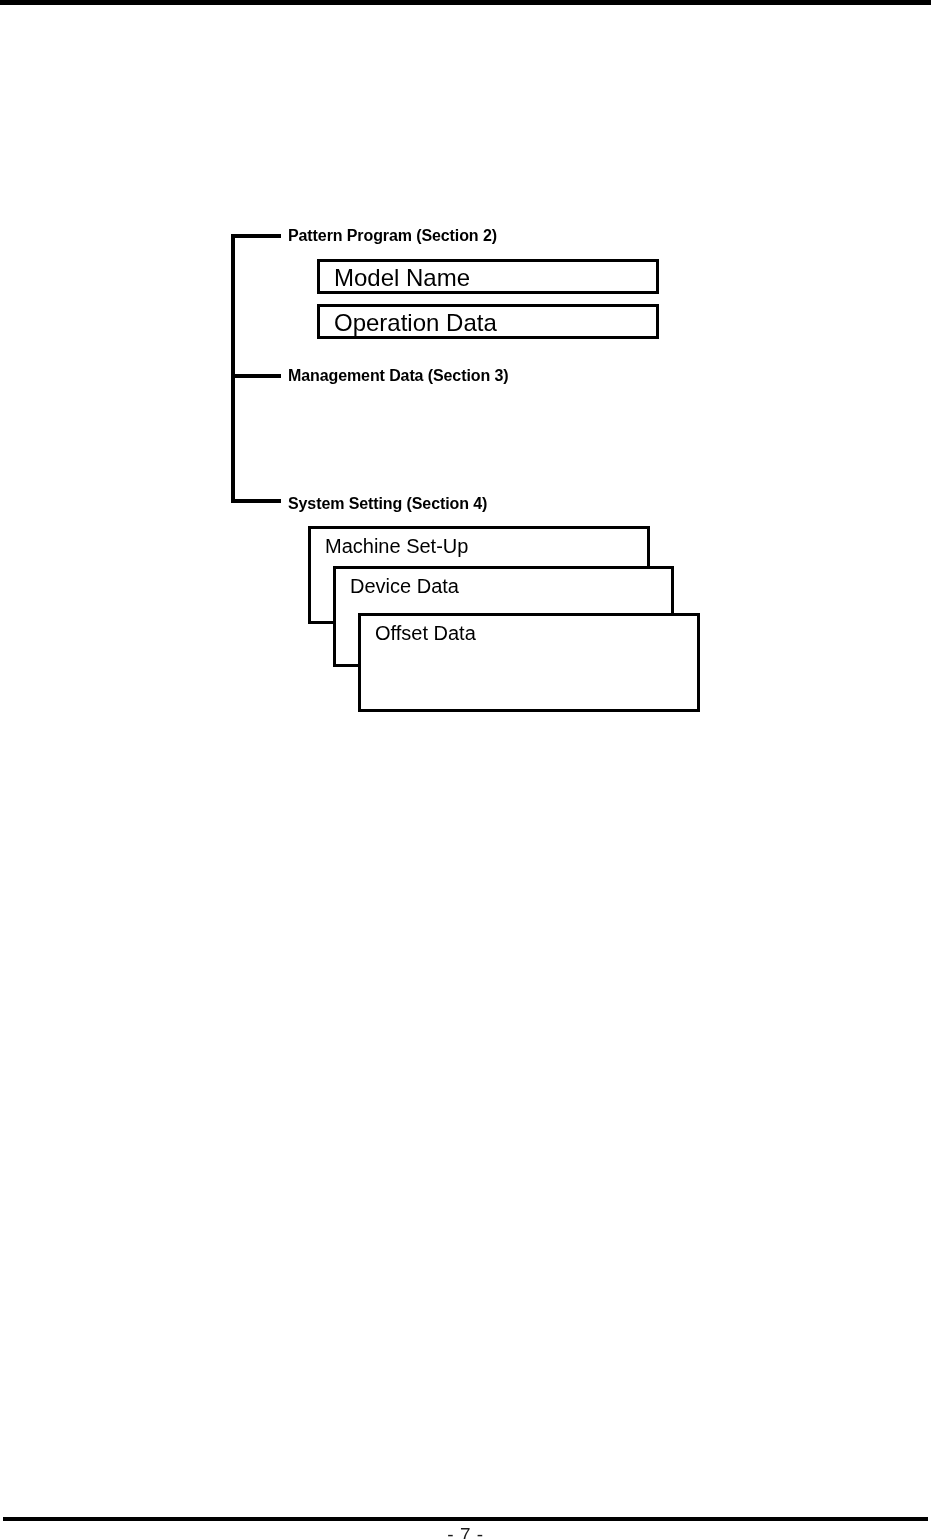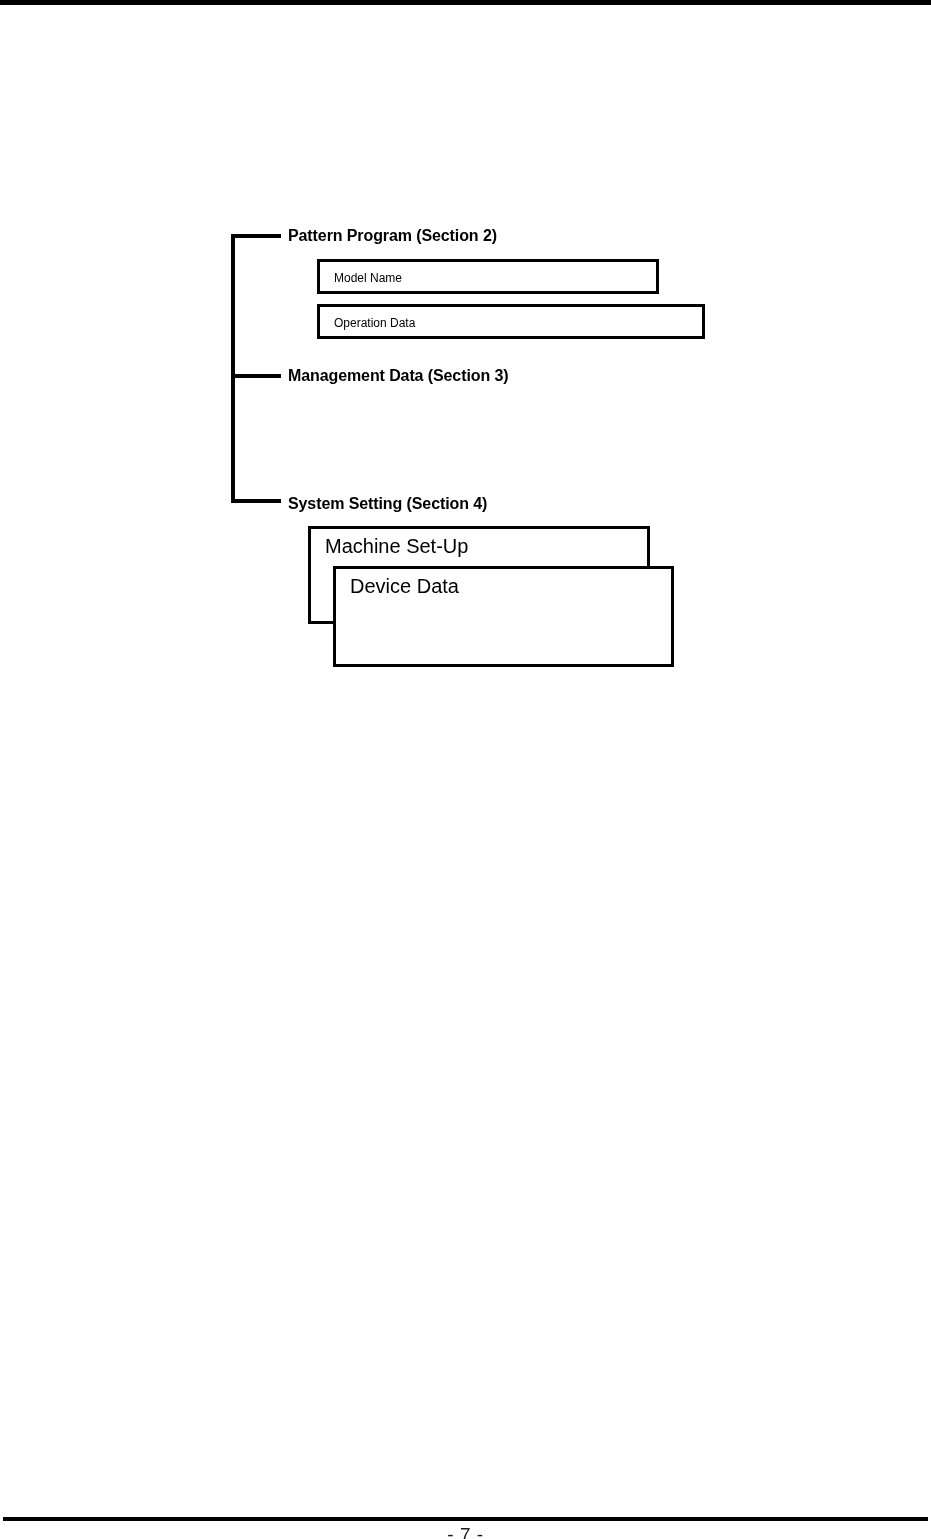--- a/index.html
+++ b/index.html
@@ -91,35 +91,35 @@
   #heading-1 { top: 224px; }
   #heading-2 { top: 364px; }
   #heading-3 { top: 492px; }
 
   
   .data-box {
     position: absolute;
     box-sizing: border-box;
     border: 3px solid #000000;
     background: #ffffff;
-    font-size: 12px;
+    font-size: 24px;
     line-height: 26px;
     padding: 3px 0 0 14px;
     white-space: pre-line;
   }
   #box-model-name {
     left: 317px;
     top: 259px;
     width: 342px;
     height: 35px;
   }
   #box-operation-data {
     left: 317px;
     top: 304px;
-    width: 388px;
+    width: 342px;
     height: 35px;
   }
   #box-management-data {
     left: 317px;
     top: 401px;
     width: 342px;
     height: 61px;
     padding-top: 5px;
     line-height: 27px;
   }
@@ -179,18 +179,19 @@
 
   <div class="section-heading" id="heading-2">Management Data (Section 3)</div>
 
 
   <div class="section-heading" id="heading-3">System Setting (Section 4)</div>
 
   <div class="stack-box" id="box-machine-setup">Machine Set-Up</div>
 
   <div class="stack-box" id="box-device-data">Device Data</div>
 
+  <div class="stack-box" id="box-offset-data">Offset Data</div>
 
   <div id="bottom-rule"></div>
 
   <div id="page-number">- 7 -</div>
 
 </div>
 
 </body></html>

